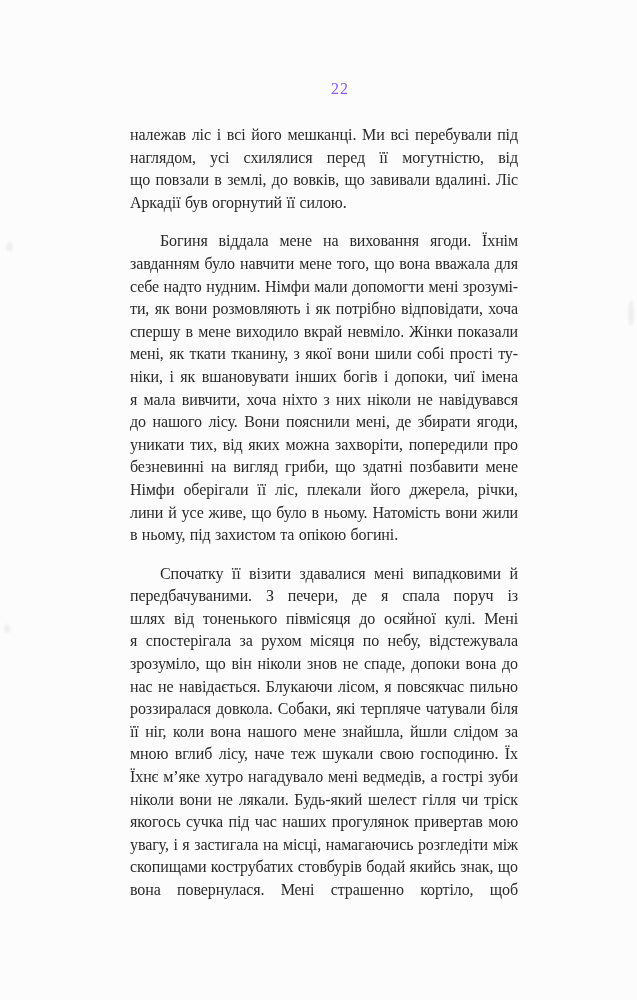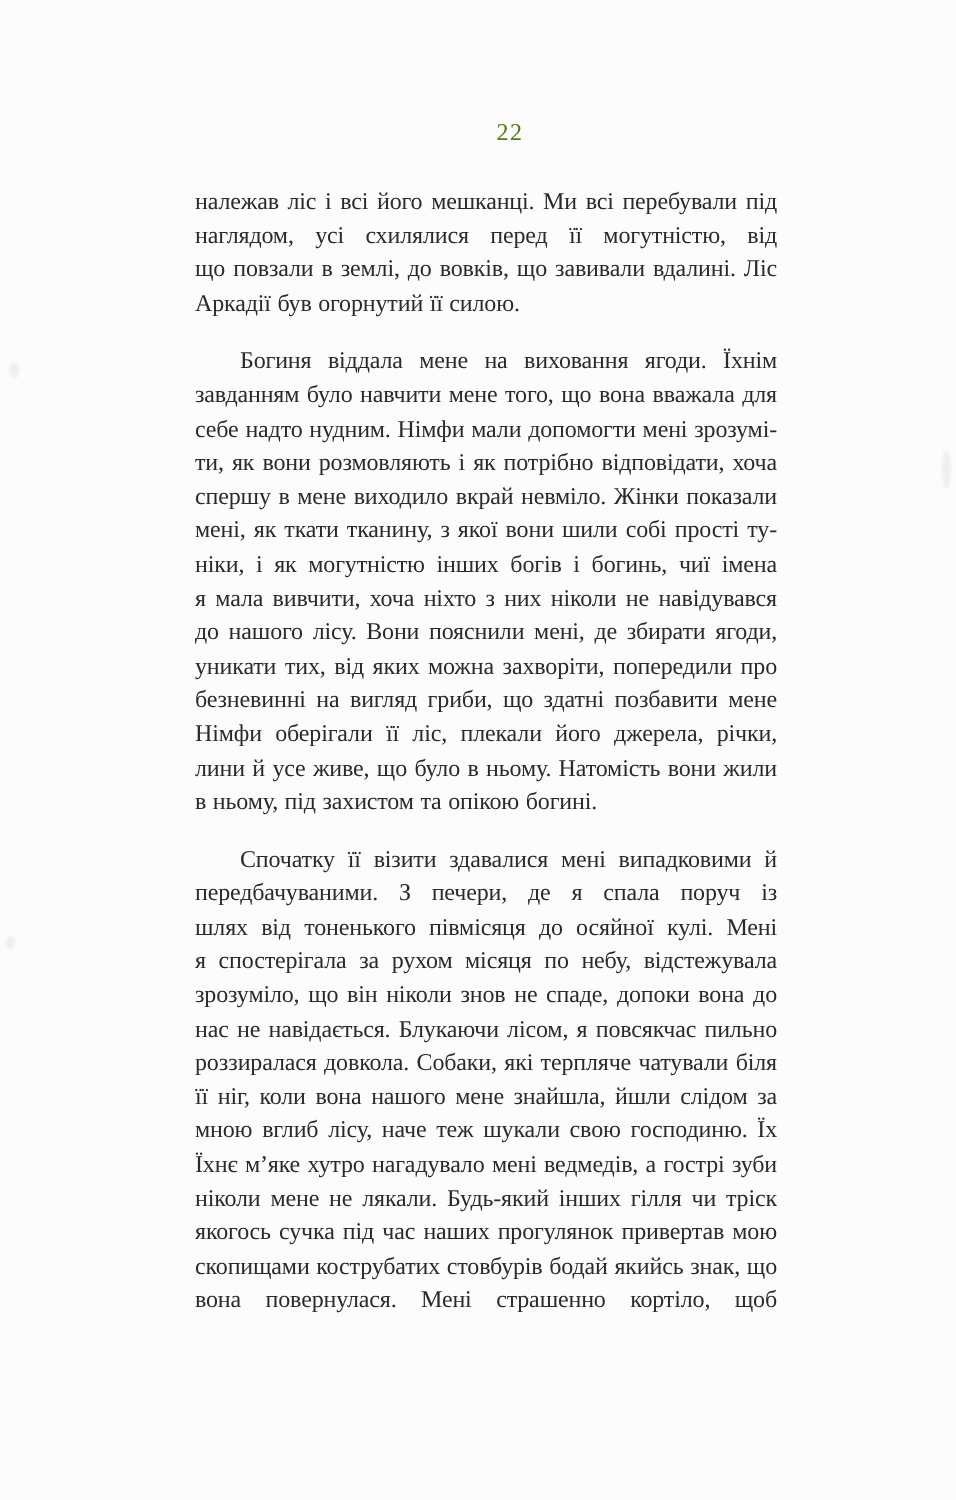--- a/index.html
+++ b/index.html
@@ -21,21 +21,21 @@
   }
   .page-number {
     margin-top: 80px;
     margin-left: 114px;
     width: 420px;
     text-align: center;
     position: relative;
     left: 16px;
     font-size: 16px;
     letter-spacing: 1px;
-    color: #4d7c0f;
+    color: #8b5cf6;
   }
   .text-block {
     margin-top: 26px;
     margin-left: 114px;
     width: 420px;
   }
   .paragraph {
     margin: 16px;
     padding: 0;
   }
@@ -83,39 +83,40 @@
         <div class="line">що повзали в землі, до вовків, що завивали вдалині. Ліс</div>
         <div class="line end">Аркадії був огорнутий її силою.</div>
       </div>
       <div class="paragraph">
         <div class="line indent">Богиня віддала мене на виховання ягоди. Їхнім</div>
         <div class="line">завданням було навчити мене того, що вона вважала для</div>
         <div class="line">себе надто нудним. Німфи мали допомогти мені зрозумі-</div>
         <div class="line">ти, як вони розмовляють і як потрібно відповідати, хоча</div>
         <div class="line">спершу в мене виходило вкрай невміло. Жінки показали</div>
         <div class="line">мені, як ткати тканину, з якої вони шили собі прості ту-</div>
-        <div class="line">ніки, і як могутністю інших богів і богинь, чиї імена</div>
+        <div class="line">ніки, і як вшановувати інших богів і допоки, чиї імена</div>
         <div class="line">я мала вивчити, хоча ніхто з них ніколи не навідувався</div>
         <div class="line">до нашого лісу. Вони пояснили мені, де збирати ягоди, як</div>
         <div class="line">уникати тих, від яких можна захворіти, попередили про</div>
         <div class="line">безневинні на вигляд гриби, що здатні позбавити мене</div>
         <div class="line">Німфи оберігали її ліс, плекали його джерела, річки, рос-</div>
         <div class="line">лини й усе живе, що було в ньому. Натомість вони жили</div>
         <div class="line end">в ньому, під захистом та опікою богині.</div>
       </div>
       <div class="paragraph">
         <div class="line indent">Спочатку її візити здавалися мені випадковими й не-</div>
         <div class="line">передбачуваними. З печери, де я спала поруч із німфами,</div>
         <div class="line">шлях від тоненького півмісяця до осяйної кулі. Мені стало</div>
         <div class="line">я спостерігала за рухом місяця по небу, відстежувала його</div>
         <div class="line">зрозуміло, що він ніколи знов не спаде, допоки вона до</div>
         <div class="line">нас не навідається. Блукаючи лісом, я повсякчас пильно</div>
         <div class="line">роззиралася довкола. Собаки, які терпляче чатували біля</div>
         <div class="line">її ніг, коли вона нашого мене знайшла, йшли слідом за</div>
         <div class="line">мною вглиб лісу, наче теж шукали свою господиню. Їх було</div>
         <div class="line">Їхнє м’яке хутро нагадувало мені ведмедів, а гострі зуби</div>
-        <div class="line">ніколи мене не лякали. Будь-який інших гілля чи тріск</div>
+        <div class="line">ніколи вони не лякали. Будь-який шелест гілля чи тріск</div>
         <div class="line">якогось сучка під час наших прогулянок привертав мою</div>
+        <div class="line">увагу, і я застигала на місці, намагаючись розгледіти між</div>
         <div class="line">скопищами кострубатих стовбурів бодай якийсь знак, що</div>
         <div class="line end">вона повернулася. Мені страшенно кортіло, щоб Артеміда</div>
       </div>
     </div>
 </div>
 
 </body></html>

